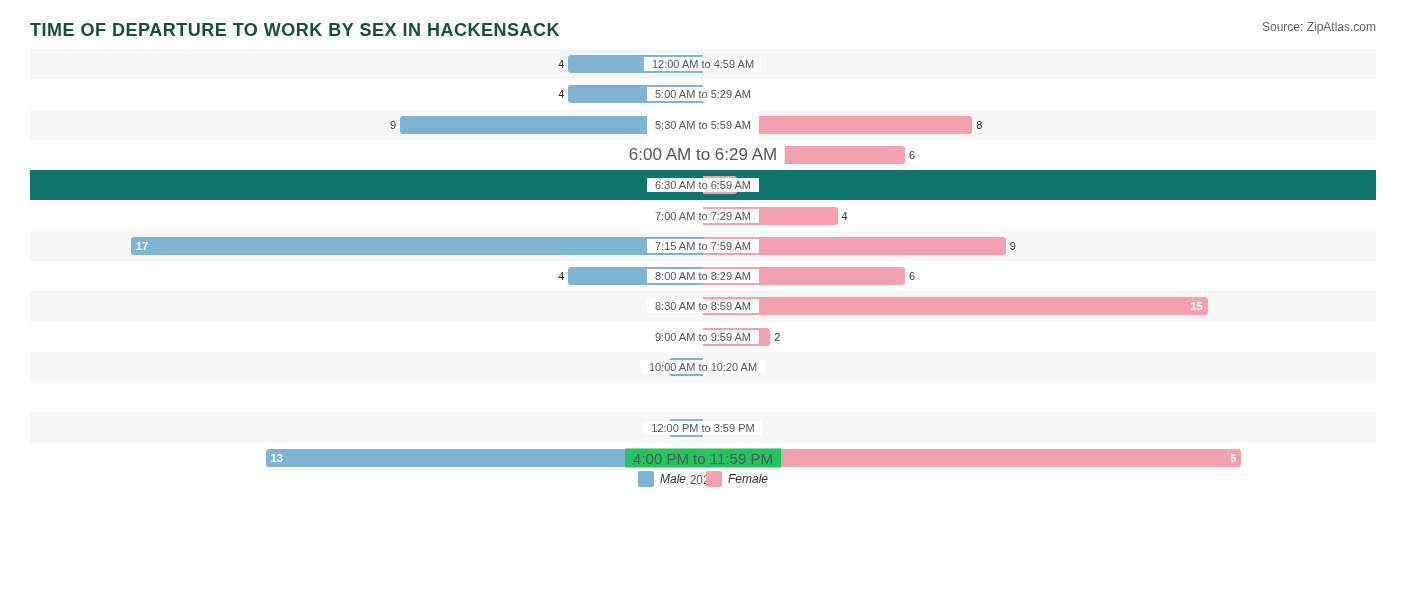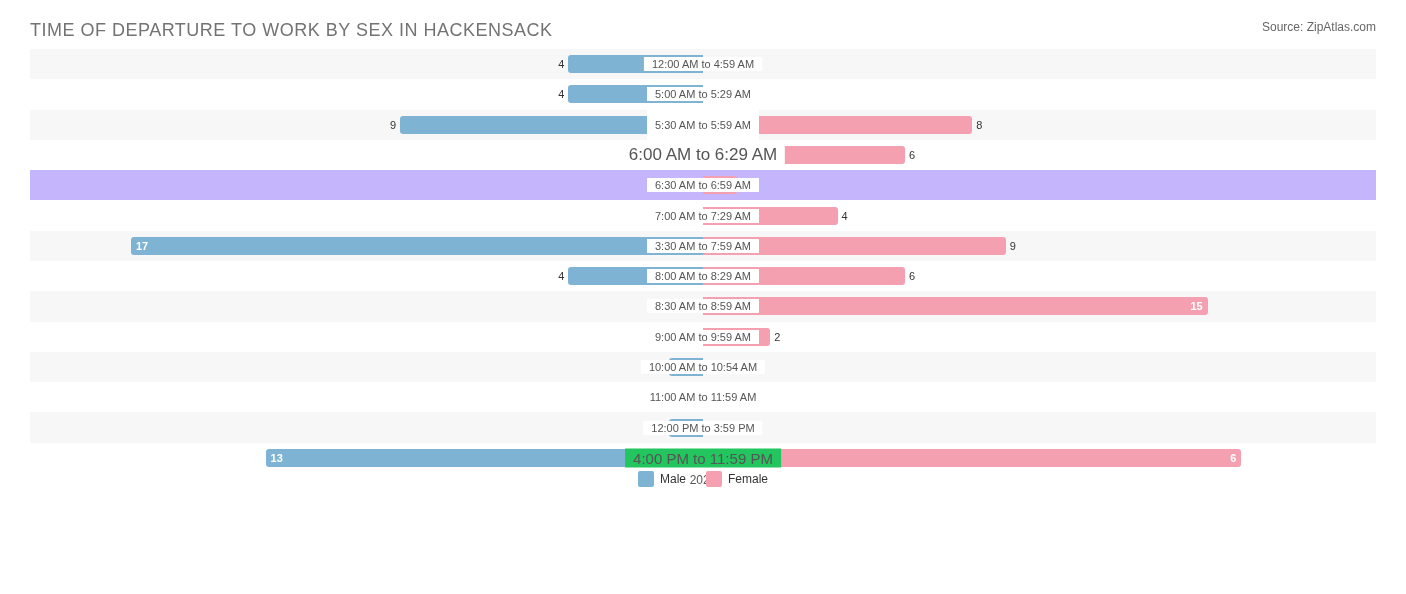--- a/index.html
+++ b/index.html
@@ -11,22 +11,22 @@
       overflow: hidden;
     }
     .chart-container {
       width: 1406px;
       height: 594px;
       padding: 20px 30px 50px 30px;
       position: relative;
     }
     .chart-title {
       font-size: 18px;
-      font-weight: normal;
-      color: #737373;
+      font-weight: bold;
+      color: #14532d;
       margin-bottom: 8px;
       letter-spacing: 0.5px;
     }
     .source-text {
       position: absolute;
       top: 20px;
       right: 30px;
       font-size: 12px;
       color: #666;
     }
@@ -52,20 +52,21 @@
     .legend {
       position: absolute;
       bottom: 0;
       left: 50%;
       transform: translateX(-50%);
       display: flex;
       align-items: center;
       gap: 20px;
       font-size: 12px;
       color: #333;
+      font-style: italic;
     }
     .legend-item {
       display: flex;
       align-items: center;
       gap: 6px;
     }
     .legend-box {
       width: 16px;
       height: 16px;
       border-radius: 2px;
@@ -116,21 +117,21 @@
         </div>
         <div style="position: absolute; left: 0px; right: 0px; height: 7.14286%; top: 21.4286%; background: rgb(255, 255, 255); display: flex; align-items: center;">
           <div style="position: absolute; right: 50%; top: 50%; transform: translateY(-50%); height: 18px; width: 0%; background: rgb(127, 179, 211); border-radius: 3px 0px 0px 3px; display: flex; align-items: center;">
             <span style="position: absolute; font-size: 11px; color: rgb(51, 51, 51); white-space: nowrap; right: calc(100% + 4px);">0</span>
           </div>
           <div style="position: absolute; left: 50%; top: 50%; transform: translateY(-50%); height: 18px; width: 15%; background: rgb(244, 160, 176); border-radius: 0px 3px 3px 0px; display: flex; align-items: center;">
             <span style="position: absolute; font-size: 11px; color: rgb(51, 51, 51); white-space: nowrap; left: calc(100% + 4px);">6</span>
           </div>
           <div style="position: absolute; left: 50%; top: 50%; transform: translateX(-50%) translateY(-50%); z-index: 10; background: white; padding: 1px 8px; font-size: 17px; color: rgb(85, 85, 85); white-space: nowrap; pointer-events: none;">6:00 AM to 6:29 AM</div>
         </div>
-        <div style="position: absolute; left: 0px; right: 0px; height: 7.14286%; top: 28.5714%; background: #c4b5fd; display: flex; align-items: center;">
+        <div style="position: absolute; left: 0px; right: 0px; height: 7.14286%; top: 28.5714%; background: #0f766e; display: flex; align-items: center;">
           <div style="position: absolute; right: 50%; top: 50%; transform: translateY(-50%); height: 18px; width: 0%; background: rgb(127, 179, 211); border-radius: 3px 0px 0px 3px; display: flex; align-items: center;">
             <span style="position: absolute; font-size: 11px; color: rgb(51, 51, 51); white-space: nowrap; right: calc(100% + 4px);">0</span>
           </div>
           <div style="position: absolute; left: 50%; top: 50%; transform: translateY(-50%); height: 18px; width: 2.5%; background: rgb(244, 160, 176); border-radius: 0px 3px 3px 0px; display: flex; align-items: center;">
             <span style="position: absolute; font-size: 11px; color: rgb(51, 51, 51); white-space: nowrap; left: calc(100% + 4px);">1</span>
           </div>
           <div style="position: absolute; left: 50%; top: 50%; transform: translateX(-50%) translateY(-50%); z-index: 10; background: white; padding: 1px 8px; font-size: 11px; color: rgb(85, 85, 85); white-space: nowrap; pointer-events: none;">6:30 AM to 6:59 AM</div>
         </div>
         <div style="position: absolute; left: 0px; right: 0px; height: 7.14286%; top: 35.7143%; background: rgb(255, 255, 255); display: flex; align-items: center;">
           <div style="position: absolute; right: 50%; top: 50%; transform: translateY(-50%); height: 18px; width: 0%; background: rgb(127, 179, 211); border-radius: 3px 0px 0px 3px; display: flex; align-items: center;">
@@ -141,21 +142,21 @@
           </div>
           <div style="position: absolute; left: 50%; top: 50%; transform: translateX(-50%) translateY(-50%); z-index: 10; background: white; padding: 1px 8px; font-size: 11px; color: rgb(85, 85, 85); white-space: nowrap; pointer-events: none;">7:00 AM to 7:29 AM</div>
         </div>
         <div style="position: absolute; left: 0px; right: 0px; height: 7.14286%; top: 42.8571%; background: rgb(247, 247, 247); display: flex; align-items: center;">
           <div style="position: absolute; right: 50%; top: 50%; transform: translateY(-50%); height: 18px; width: 42.5%; background: rgb(127, 179, 211); border-radius: 3px 0px 0px 3px; display: flex; align-items: center;">
             <span style="position: absolute; font-size: 11px; color: rgb(255, 255, 255); font-weight: bold; white-space: nowrap; left: 5px;">17</span>
           </div>
           <div style="position: absolute; left: 50%; top: 50%; transform: translateY(-50%); height: 18px; width: 22.5%; background: rgb(244, 160, 176); border-radius: 0px 3px 3px 0px; display: flex; align-items: center;">
             <span style="position: absolute; font-size: 11px; color: rgb(51, 51, 51); white-space: nowrap; left: calc(100% + 4px);">9</span>
           </div>
-          <div style="position: absolute; left: 50%; top: 50%; transform: translateX(-50%) translateY(-50%); z-index: 10; background: white; padding: 1px 8px; font-size: 11px; color: rgb(85, 85, 85); white-space: nowrap; pointer-events: none;">3:30 AM to 7:59 AM</div>
+          <div style="position: absolute; left: 50%; top: 50%; transform: translateX(-50%) translateY(-50%); z-index: 10; background: white; padding: 1px 8px; font-size: 11px; color: rgb(85, 85, 85); white-space: nowrap; pointer-events: none;">7:15 AM to 7:59 AM</div>
         </div>
         <div style="position: absolute; left: 0px; right: 0px; height: 7.14286%; top: 50%; background: rgb(255, 255, 255); display: flex; align-items: center;">
           <div style="position: absolute; right: 50%; top: 50%; transform: translateY(-50%); height: 18px; width: 10%; background: rgb(127, 179, 211); border-radius: 3px 0px 0px 3px; display: flex; align-items: center;">
             <span style="position: absolute; font-size: 11px; color: rgb(51, 51, 51); white-space: nowrap; right: calc(100% + 4px);">4</span>
           </div>
           <div style="position: absolute; left: 50%; top: 50%; transform: translateY(-50%); height: 18px; width: 15%; background: rgb(244, 160, 176); border-radius: 0px 3px 3px 0px; display: flex; align-items: center;">
             <span style="position: absolute; font-size: 11px; color: rgb(51, 51, 51); white-space: nowrap; left: calc(100% + 4px);">6</span>
           </div>
           <div style="position: absolute; left: 50%; top: 50%; transform: translateX(-50%) translateY(-50%); z-index: 10; background: white; padding: 1px 8px; font-size: 11px; color: rgb(85, 85, 85); white-space: nowrap; pointer-events: none;">8:00 AM to 8:29 AM</div>
         </div>
@@ -177,30 +178,21 @@
           </div>
           <div style="position: absolute; left: 50%; top: 50%; transform: translateX(-50%) translateY(-50%); z-index: 10; background: white; padding: 1px 8px; font-size: 11px; color: rgb(85, 85, 85); white-space: nowrap; pointer-events: none;">9:00 AM to 9:59 AM</div>
         </div>
         <div style="position: absolute; left: 0px; right: 0px; height: 7.14286%; top: 71.4286%; background: rgb(247, 247, 247); display: flex; align-items: center;">
           <div style="position: absolute; right: 50%; top: 50%; transform: translateY(-50%); height: 18px; width: 2.5%; background: rgb(127, 179, 211); border-radius: 3px 0px 0px 3px; display: flex; align-items: center;">
             <span style="position: absolute; font-size: 11px; color: rgb(51, 51, 51); white-space: nowrap; right: calc(100% + 4px);">1</span>
           </div>
           <div style="position: absolute; left: 50%; top: 50%; transform: translateY(-50%); height: 18px; width: 0%; background: rgb(244, 160, 176); border-radius: 0px 3px 3px 0px; display: flex; align-items: center;">
             <span style="position: absolute; font-size: 11px; color: rgb(51, 51, 51); white-space: nowrap; left: calc(100% + 4px);">0</span>
           </div>
-          <div style="position: absolute; left: 50%; top: 50%; transform: translateX(-50%) translateY(-50%); z-index: 10; background: white; padding: 1px 8px; font-size: 11px; color: rgb(85, 85, 85); white-space: nowrap; pointer-events: none;">10:00 AM to 10:54 AM</div>
-        </div>
-        <div style="position: absolute; left: 0px; right: 0px; height: 7.14286%; top: 78.5714%; background: rgb(255, 255, 255); display: flex; align-items: center;">
-          <div style="position: absolute; right: 50%; top: 50%; transform: translateY(-50%); height: 18px; width: 0%; background: rgb(127, 179, 211); border-radius: 3px 0px 0px 3px; display: flex; align-items: center;">
-            <span style="position: absolute; font-size: 11px; color: rgb(51, 51, 51); white-space: nowrap; right: calc(100% + 4px);">0</span>
-          </div>
-          <div style="position: absolute; left: 50%; top: 50%; transform: translateY(-50%); height: 18px; width: 0%; background: rgb(244, 160, 176); border-radius: 0px 3px 3px 0px; display: flex; align-items: center;">
-            <span style="position: absolute; font-size: 11px; color: rgb(51, 51, 51); white-space: nowrap; left: calc(100% + 4px);">0</span>
-          </div>
-          <div style="position: absolute; left: 50%; top: 50%; transform: translateX(-50%) translateY(-50%); z-index: 10; background: white; padding: 1px 8px; font-size: 11px; color: rgb(85, 85, 85); white-space: nowrap; pointer-events: none;">11:00 AM to 11:59 AM</div>
+          <div style="position: absolute; left: 50%; top: 50%; transform: translateX(-50%) translateY(-50%); z-index: 10; background: white; padding: 1px 8px; font-size: 11px; color: rgb(85, 85, 85); white-space: nowrap; pointer-events: none;">10:00 AM to 10:20 AM</div>
         </div>
         <div style="position: absolute; left: 0px; right: 0px; height: 7.14286%; top: 85.7143%; background: rgb(247, 247, 247); display: flex; align-items: center;">
           <div style="position: absolute; right: 50%; top: 50%; transform: translateY(-50%); height: 18px; width: 2.5%; background: rgb(127, 179, 211); border-radius: 3px 0px 0px 3px; display: flex; align-items: center;">
             <span style="position: absolute; font-size: 11px; color: rgb(51, 51, 51); white-space: nowrap; right: calc(100% + 4px);">1</span>
           </div>
           <div style="position: absolute; left: 50%; top: 50%; transform: translateY(-50%); height: 18px; width: 0%; background: rgb(244, 160, 176); border-radius: 0px 3px 3px 0px; display: flex; align-items: center;">
             <span style="position: absolute; font-size: 11px; color: rgb(51, 51, 51); white-space: nowrap; left: calc(100% + 4px);">0</span>
           </div>
           <div style="position: absolute; left: 50%; top: 50%; transform: translateX(-50%) translateY(-50%); z-index: 10; background: white; padding: 1px 8px; font-size: 11px; color: rgb(85, 85, 85); white-space: nowrap; pointer-events: none;">12:00 PM to 3:59 PM</div>
         </div>

